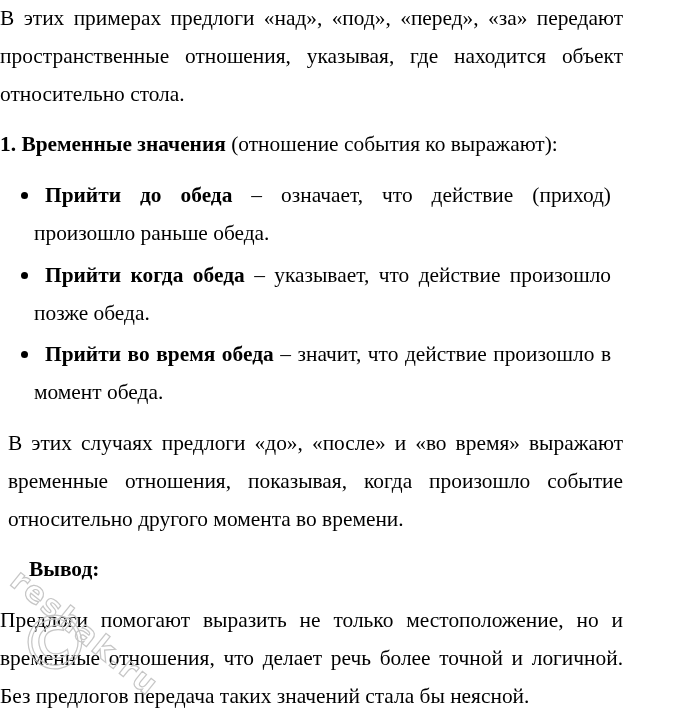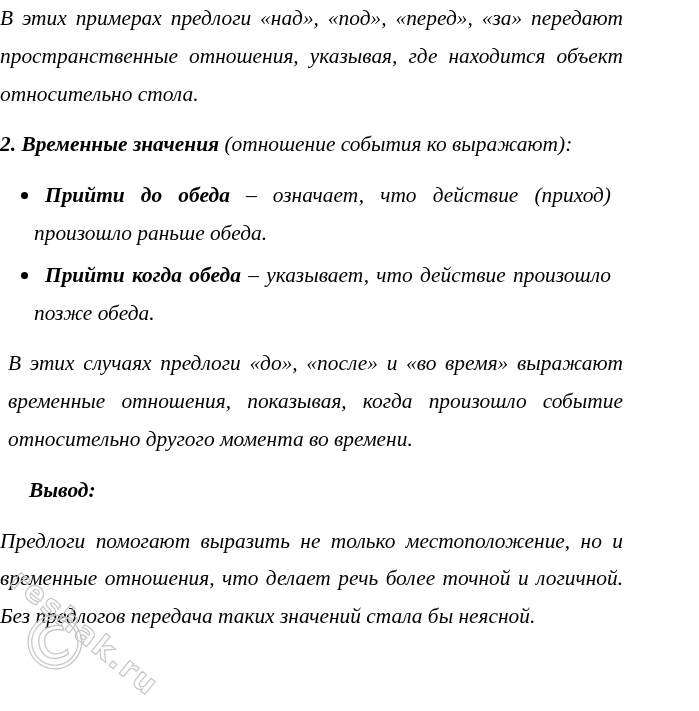--- a/index.html
+++ b/index.html
@@ -13,21 +13,20 @@
     overflow: hidden;
     position: relative;
     font-family: "Liberation Serif", serif;
     font-size: 21.4px;
     color: #000000;
   }
   .doc {
     position: absolute;
     inset: 0;
     width: 623px;
-    font-style: italic;
   }
   .doc p {
     margin: 0 0 13px 0;
     line-height: 37.8px;
     text-align: justify;
   }
   .p-first { margin-top: -6px; }
   .p-body  { margin-bottom: 16px; padding-left: 8px; }
   .p-conclusion-label { margin-bottom: 17px; padding-left: 29px; }
   .heading { margin-bottom: 13px; }
@@ -81,28 +80,31 @@
     pointer-events: none;
   }
 </style>
 </head>
 <body>
 
 <div class="doc">
 
   <p class="p-first">В этих примерах предлоги «над», «под», «перед», «за» передают пространственные отношения, указывая, где находится объект относительно стола.</p>
 
-  <p class="heading"><b>2. Временные значения</b><span> (отношение события ко выражают):</span></p>
+  <p class="heading"><b>1. Временные значения</b><span> (отношение события ко выражают):</span></p>
 
   <ul class="bullets">
     <li>
       <span class="dot"></span><b>Прийти до обеда</b><span> – означает, что действие (приход) произошло раньше обеда.</span>
     </li>
     <li>
       <span class="dot"></span><b>Прийти когда обеда</b><span> – указывает, что действие произошло позже обеда.</span>
+    </li>
+    <li>
+      <span class="dot"></span><b>Прийти во время обеда</b><span> – значит, что действие произошло в момент обеда.</span>
     </li>
   </ul>
 
   <p class="p-body">В этих случаях предлоги «до», «после» и «во время» выражают временные отношения, показывая, когда произошло событие относительно другого момента во времени.</p>
 
   <p class="p-conclusion-label"><b>Вывод:</b></p>
 
   <p>Предлоги помогают выразить не только местоположение, но и временные отношения, что делает речь более точной и логичной. Без предлогов передача таких значений стала бы неясной.</p>
 
 </div>

